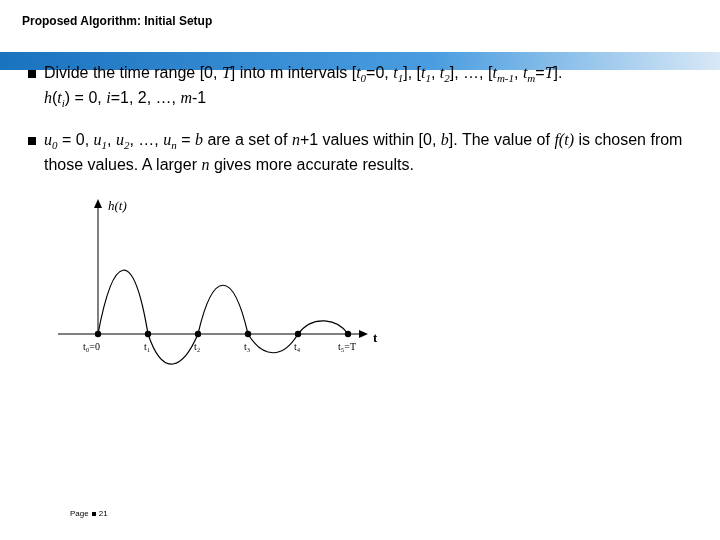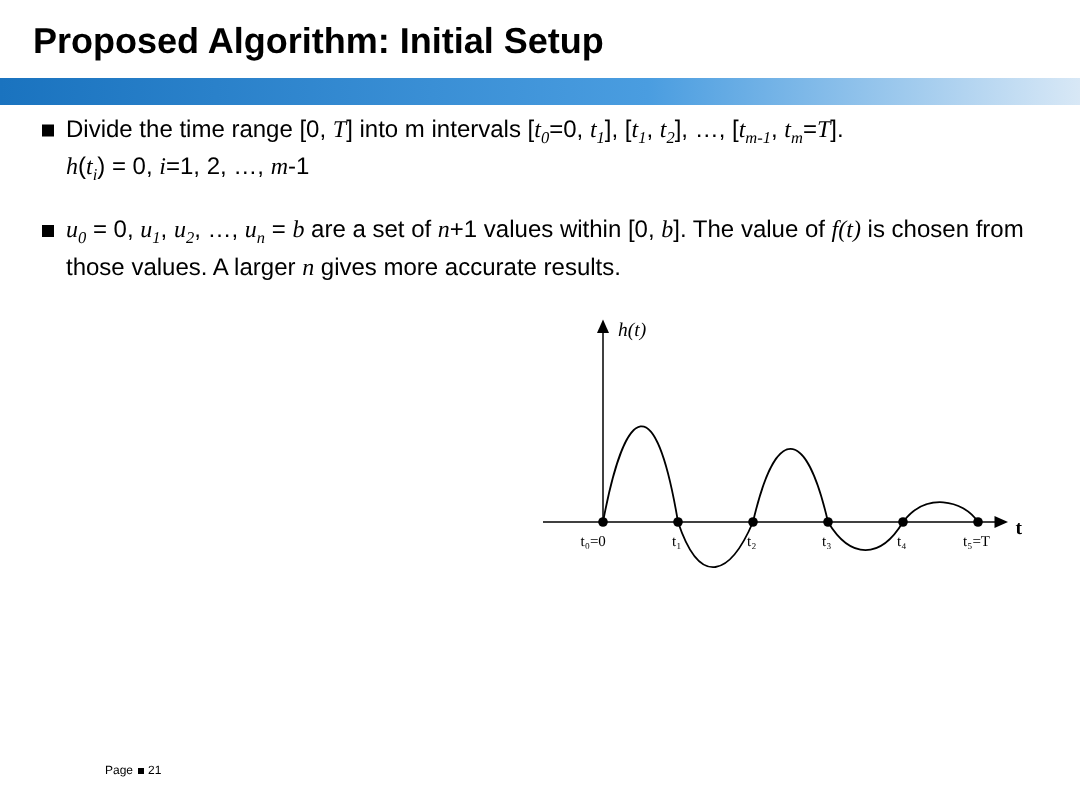--- a/index.html
+++ b/index.html
@@ -10,21 +10,21 @@
     font-family: Arial, Helvetica, sans-serif;
     background: #fff;
     position: relative;
     overflow: hidden;
   }
   .header {
     position: relative;
     padding: 14px 22px 8px 22px;
   }
   .title {
-    font-size: 24px;
+    font-size: 12px;
     font-weight: bold;
     color: #000;
   }
   .blue-bar {
     position: absolute;
     left: 0;
     top: 52px;
     width: 100%;
     height: 18px;
     background: linear-gradient(90deg, #1a73bf 0%, #4a9de0 60%, #d8e8f6 100%);
@@ -49,21 +49,21 @@
   .bullet-text {
     font-size: 16px;
     color: #000000;
     line-height: 1.4;
     flex: 1;
   }
   .italic { font-style: italic; font-family: "Times New Roman", serif; }
   .sub { font-size: 11px; vertical-align: sub; font-family: "Times New Roman", serif; font-style: italic;}
   .figure {
     width: 100%;
-    text-align: right;
+    text-align: left;
     margin-top: 10px;
   }
   .footer {
     position: absolute;
     left: 30px;
     bottom: 22px;
     font-size: 8px;
     color: #000;
     padding-left: 40px;
   }

